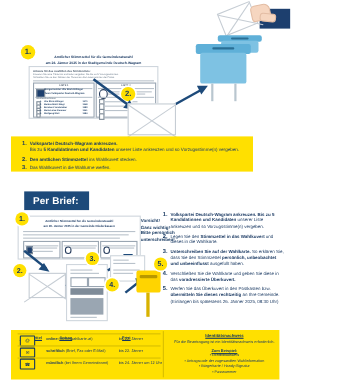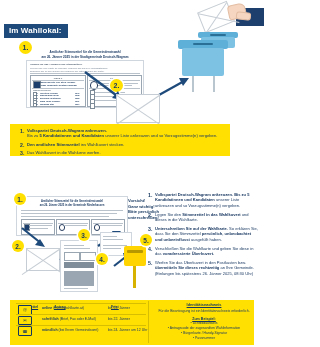--- a/index.html
+++ b/index.html
@@ -107,21 +107,20 @@
     <div class="env" style="left:200px;top:6px;width:30px;height:20px;transform:rotate(-22deg);"></div>
 
     <div class="hand" style="left:228px;top:4px;width:16px;height:13px;border-radius:4px 6px 3px 3px;transform:rotate(-12deg);"></div>
     <div class="hand" style="left:236px;top:12px;width:13px;height:6px;border-radius:3px;transform:rotate(6deg);"></div>
 
     <div class="bb-lid" style="left:198px;top:32px;width:40px;height:6px;"></div>
     <div class="bb-slot" style="left:210px;top:34px;width:16px;height:1.6px;"></div>
     <div class="bb-body" style="left:201px;top:37px;width:34px;height:11px;"></div>
   </div>
 
-  <div class="sec-badge" id="badge-wahllokal">Im Wahllokal:</div>
 
   <div class="step" style="left:19px;top:41px;width:13px;height:13px;font-size:7px;">1.</div>
 
   <div class="paper" style="left:26px;top:60px;width:116px;height:46px;">
     <div class="ballot-head" style="top:-11px;left:0;">Amtlicher Stimmzettel für die Gemeinderatswahl</div>
     <div class="ballot-head" style="top:-6px;left:0;">am 26. Jänner 2025 in der Stadtgemeinde Deutsch-Wagram</div>
 
     <div style="position:absolute;left:3px;top:2.2px;font-size:2.5px;font-weight:bold;color:#4a5a6b;">Hinweis für das Ausfüllen des Stimmzettels:</div>
     <div style="position:absolute;left:3px;top:5.6px;font-size:2.3px;color:#6a7a8a;">Kreuzen Sie eine Partei an und/oder vergeben Sie bis zu 5 Vorzugsstimmen.</div>
     <div style="position:absolute;left:3px;top:8.6px;font-size:2.3px;color:#6a7a8a;">Schreiben Sie zu den Namen der Personen die Listennummer der Partei.</div>
@@ -210,20 +209,21 @@
           <span class="inum">2.</span>
           <div class="itxt"><b>Den amtlichen Stimmzettel</b> ins Wahlkuvert stecken.</div>
         </div>
         <div class="irow">
           <span class="inum">3.</span>
           <div class="itxt">Das Wahlkuvert in die Wahlurne werfen.</div>
         </div>
       </div>
   </div>
 
+  <div class="sec-badge" id="badge-brief">Per Brief:</div>
 
   <div class="paper" style="left:16px;top:196px;width:110px;height:38px;">
     <div class="ballot-head" style="top:3px;left:0;font-size:2.7px;">Amtlicher Stimmzettel für die Gemeinderatswahl</div>
     <div class="ballot-head" style="top:7.4px;left:0;font-size:2.7px;">am 26. Jänner 2025 in der Gemeinde Niederkassen</div>
     <div class="line" style="left:4px;top:13px;width:102px;"></div>
     <div class="line" style="left:4px;top:16px;width:96px;"></div>
     <div class="line" style="left:4px;top:19px;width:88px;"></div>
     <div class="box-col" style="left:4px;top:22px;width:32px;height:14px;">
       <div class="line" style="left:1px;top:3px;width:30px;"></div>
       <div class="ckbox filled" style="left:1.5px;top:4.4px;width:4.4px;height:4.4px;"></div>

